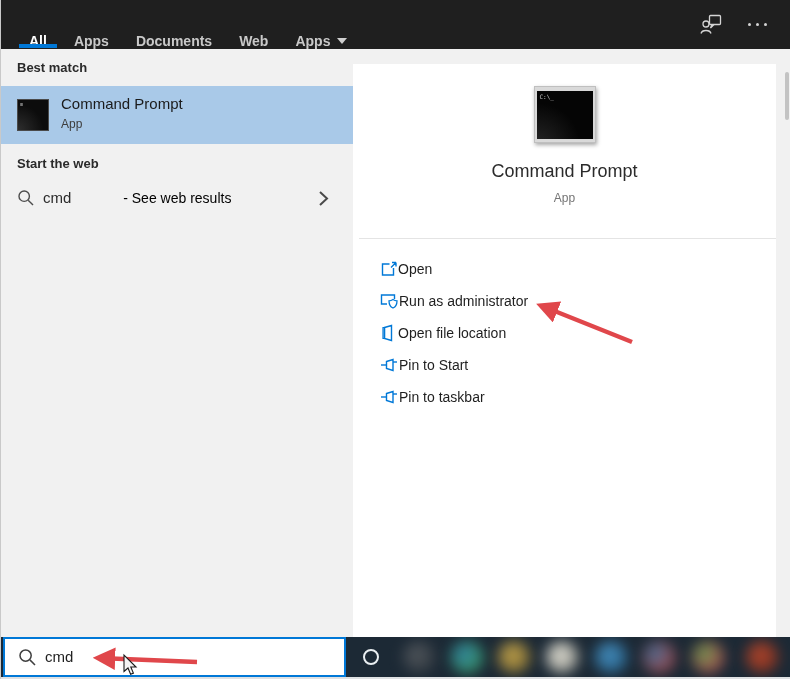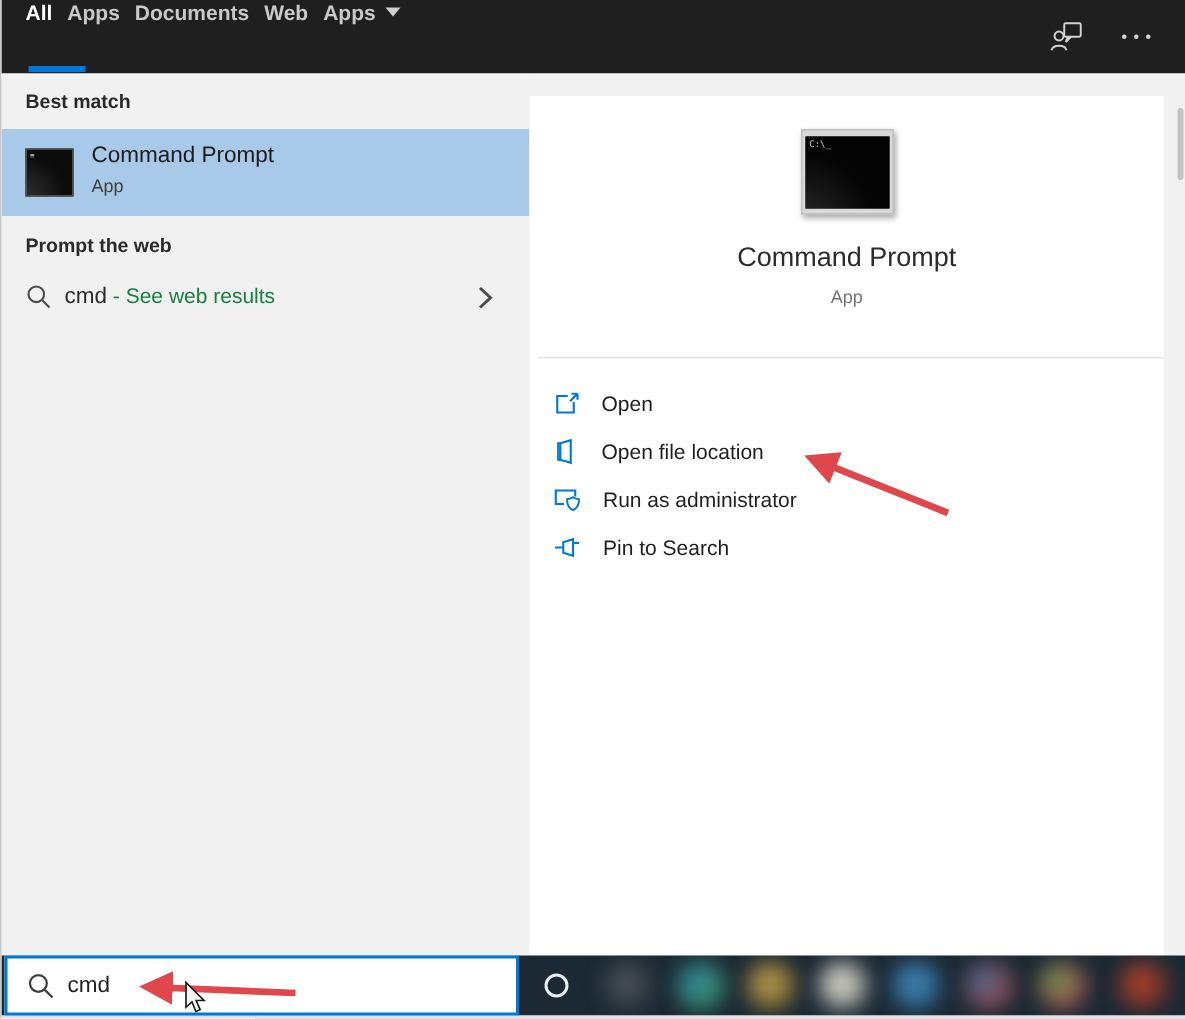--- a/index.html
+++ b/index.html
@@ -2,21 +2,21 @@
 <html><head>
 <meta charset="utf-8">
 <style>
   * { margin:0; padding:0; box-sizing:border-box; }
   html,body { width:790px; height:679px; }
   body { font-family:"Liberation Sans", sans-serif; background:#fff; }
   .screen { position:relative; width:790px; height:679px; overflow:hidden; background:#f1f1f1; border-left:1px solid #c9c9c9; }
 
   
   .topbar { position:absolute; left:0; top:0; width:790px; height:49px; background:#1f1f1f; }
-  .tabs { position:absolute; left:16px; top:0; height:49px; display:flex; align-items:flex-start; gap:10px; }
+  .tabs { position:absolute; left:28px; top:0; height:49px; display:flex; align-items:flex-end; gap:27px; }
   .tab { font-size:14px; color:#c9c9c9; cursor:default; display:flex; align-items:center; gap:7px;font-weight:bold; }
   .tab.active { color:#ffffff; font-weight:bold; }
   .tab-underline { position:absolute; left:18px; top:44px; width:38px; height:4px; background:#0078d7; }
   .caret-down { width:0; height:0; border-left:5px solid transparent; border-right:5px solid transparent; border-top:6px solid #cfcfcf; display:inline-block; }
   .topbar-icons { position:absolute; right:24px; top:0; height:49px; display:flex; align-items:center; gap:26px; }
   .dots { display:flex; gap:5px; }
   .dots i { width:3px; height:3px; border-radius:50%; background:#d4d4d4; }
 
   
   .left-panel { position:absolute; left:0; top:49px; width:352px; height:587px; background:#f1f1f1; }
@@ -28,35 +28,35 @@
 
   .best-match-item { position:absolute; left:0; top:37px; width:352px; height:58px; background:#a9c9e8; cursor:default; }
   .term-icon-sm { position:absolute; left:16px; top:13px; width:32px; height:32px; background:#0c0c0c; border:1px solid #4a4a4a;
       background-image:radial-gradient(circle at 0% 100%, #2e2e2e 0%, #0c0c0c 60%); }
   .term-icon-sm .glyph { position:absolute; left:2px; top:1px; font-size:5px; color:#cccccc; font-family:"DejaVu Sans Mono", monospace; }
   .bm-title { position:absolute; left:60px; top:9px; font-size:15px; color:#1b1b1b; }
   .bm-sub { position:absolute; left:60px; top:31px; font-size:12px; color:#3d3d3d; }
 
   .web-item { position:absolute; left:0; top:131px; width:352px; height:38px; }
   .web-query { position:absolute; left:42px; top:9px; font-size:15px; color:#2b2b2b; }
-  .web-suffix { font-size:14px; color:#15803d; }
+  .web-suffix { font-size:14px; color:#000000;margin-left:48px; }
   .web-chevron { position:absolute; right:24px; top:10px; }
   .mag { position:absolute; left:16px; top:9px; }
 
   
   .term-icon-lg { position:absolute; left:50%; top:22px; transform:translateX(-50%); width:62px; height:57px;
       background:#d9d9d9; border:1px solid #bfbfbf; box-shadow:1px 2px 4px rgba(0,0,0,.35); padding:4px 2px 3px 2px; }
   .term-icon-lg .screen-area { width:100%; height:100%; background:#050505; position:relative;
       background-image:radial-gradient(circle at 0% 115%, #262626 0%, #050505 55%); }
   .term-icon-lg .glyph { position:absolute; left:3px; top:2px; font-size:6px; color:#c8c8c8; font-family:"DejaVu Sans Mono", monospace; }
   .app-title { position:absolute; left:0; top:97px; width:100%; text-align:center; font-size:18px; color:#2b2b2b; }
   .app-type { position:absolute; left:0; top:127px; width:100%; text-align:center; font-size:12px; color:#757575; }
   .divider { position:absolute; left:6px; top:174px; width:417px; height:1px; background:#e4e4e4; }
   .actions { position:absolute; left:0; top:189px; width:100%; }
-  .action-row { height:32px; display:flex; align-items:center; padding-left:16px; gap:14px; cursor:default; }
+  .action-row { height:32px; display:flex; align-items:center; padding-left:27px; cursor:default; }
   .action-label { font-size:14px; color:#1f1f1f; }
 
   
   .taskbar { position:absolute; left:0; top:637px; width:790px; height:40px; background:#1c2935; overflow:hidden; }
   .blob { position:absolute; top:4px; width:32px; height:32px; border-radius:50%; filter:blur(7px); opacity:.9; }
   .cortana-ring { position:absolute; left:362px; top:649px; width:16px; height:16px; border:2px solid #e9eef1; border-radius:50%; }
   .bottom-strip { position:absolute; left:0; top:677px; width:790px; height:2px; background:#dfe1e3; }
 
   .search-box { position:absolute; left:2px; top:637px; width:343px; height:40px; background:#ffffff; border:2px solid #0078d7; }
   .search-text { position:absolute; left:40px; top:9px; font-size:15px; color:#1f1f1f; }
@@ -100,21 +100,21 @@
     <div class="section-header" style="top:11px;">Best match</div>
 
     <div class="best-match-item">
       <div class="term-icon-sm">
         <span class="glyph">≡</span>
       </div>
       <div class="bm-title">Command Prompt</div>
       <div class="bm-sub">App</div>
     </div>
 
-    <div class="section-header" style="top:107px;">Prompt the web</div>
+    <div class="section-header" style="top:107px;">Start the web</div>
 
     <div class="web-item">
       <svg class="mag" width="18" height="18" viewBox="0 0 18 18">
         <circle cx="7.2" cy="7.2" r="5.2" fill="none" stroke="#4c4c4c" stroke-width="1.4"></circle>
         <line x1="11.2" y1="11.2" x2="16" y2="16" stroke="#4c4c4c" stroke-width="1.4"></line>
       </svg>
       <div class="web-query">
         <span>cmd</span><span class="web-suffix"> - See web results</span>
       </div>
       <svg class="web-chevron" width="11" height="17" viewBox="0 0 11 17">
@@ -140,44 +140,52 @@
 
       <div class="action-row">
         <svg width="18" height="18" viewBox="0 0 18 18">
           <path d="M9.5 4 H2.5 V15 H13.5 V8" fill="none" stroke="#0078d7" stroke-width="1.4"></path>
           <path d="M11 7.5 L16 2.5 M16 2.5 H12 M16 2.5 V6.5" fill="none" stroke="#0078d7" stroke-width="1.4"></path>
         </svg>
         <span class="action-label">Open</span>
       </div>
 
       <div class="action-row">
+        <svg width="19" height="18" viewBox="0 0 19 18">
+          <path d="M14.5 7 V3 H1.5 V12 H7" fill="none" stroke="#0078d7" stroke-width="1.4"></path>
+          <path d="M13 7.5 c1.5 1 3 1.3 4 1.3 c0 3.5 -1.5 6.2 -4 7.2 c-2.5 -1 -4 -3.7 -4 -7.2 c1 0 2.5 -0.3 4 -1.3 z" fill="none" stroke="#0078d7" stroke-width="1.3"></path>
+        </svg>
+        <span class="action-label">Run as administrator</span>
+      </div>
+
+      <div class="action-row">
         <svg width="18" height="18" viewBox="0 0 18 18">
           <path d="M4.5 3.5 L11.5 1.5 V16.5 L4.5 14.5 Z" fill="none" stroke="#0078d7" stroke-width="1.4"></path>
           <path d="M4.5 3.5 V14.5 H3 V3.5 Z" fill="none" stroke="#0078d7" stroke-width="1.2"></path>
         </svg>
         <span class="action-label">Open file location</span>
-      </div>
-
-      <div class="action-row">
-        <svg width="19" height="18" viewBox="0 0 19 18">
-          <path d="M14.5 7 V3 H1.5 V12 H7" fill="none" stroke="#0078d7" stroke-width="1.4"></path>
-          <path d="M13 7.5 c1.5 1 3 1.3 4 1.3 c0 3.5 -1.5 6.2 -4 7.2 c-2.5 -1 -4 -3.7 -4 -7.2 c1 0 2.5 -0.3 4 -1.3 z" fill="none" stroke="#0078d7" stroke-width="1.3"></path>
-        </svg>
-        <span class="action-label">Run as administrator</span>
       </div>
 
       <div class="action-row">
         <svg width="19" height="18" viewBox="0 0 19 18">
           <line x1="1" y1="9" x2="6" y2="9" stroke="#0078d7" stroke-width="1.4"></line>
           <path d="M6.5 5.5 L13 3.5 V14.5 L6.5 12.5 Z" fill="none" stroke="#0078d7" stroke-width="1.4"></path>
           <line x1="13" y1="6" x2="17" y2="6" stroke="#0078d7" stroke-width="1.4"></line>
         </svg>
-        <span class="action-label">Pin to Search</span>
-      </div>
-
+        <span class="action-label">Pin to Start</span>
+      </div>
+
+      <div class="action-row">
+        <svg width="19" height="18" viewBox="0 0 19 18">
+          <line x1="1" y1="9" x2="6" y2="9" stroke="#0078d7" stroke-width="1.4"></line>
+          <path d="M6.5 5.5 L13 3.5 V14.5 L6.5 12.5 Z" fill="none" stroke="#0078d7" stroke-width="1.4"></path>
+          <line x1="13" y1="6" x2="17" y2="6" stroke="#0078d7" stroke-width="1.4"></line>
+        </svg>
+        <span class="action-label">Pin to taskbar</span>
+      </div>
 
     </div>
   </div>
   <div class="scroll-thumb"></div>
 
   <div class="taskbar">
     <div id="taskbar-icons">
         <div class="blob" style="left: 402px; background: radial-gradient(circle at 40% 40%, rgb(85, 91, 97) 0%, rgb(58, 64, 70) 70%);"></div>
         <div class="blob" style="left: 450px; background: radial-gradient(circle at 40% 40%, rgb(47, 129, 174) 0%, rgb(61, 165, 109) 70%);"></div>
         <div class="blob" style="left: 497px; background: radial-gradient(circle at 40% 40%, rgb(203, 171, 78) 0%, rgb(154, 127, 55) 70%);"></div>

